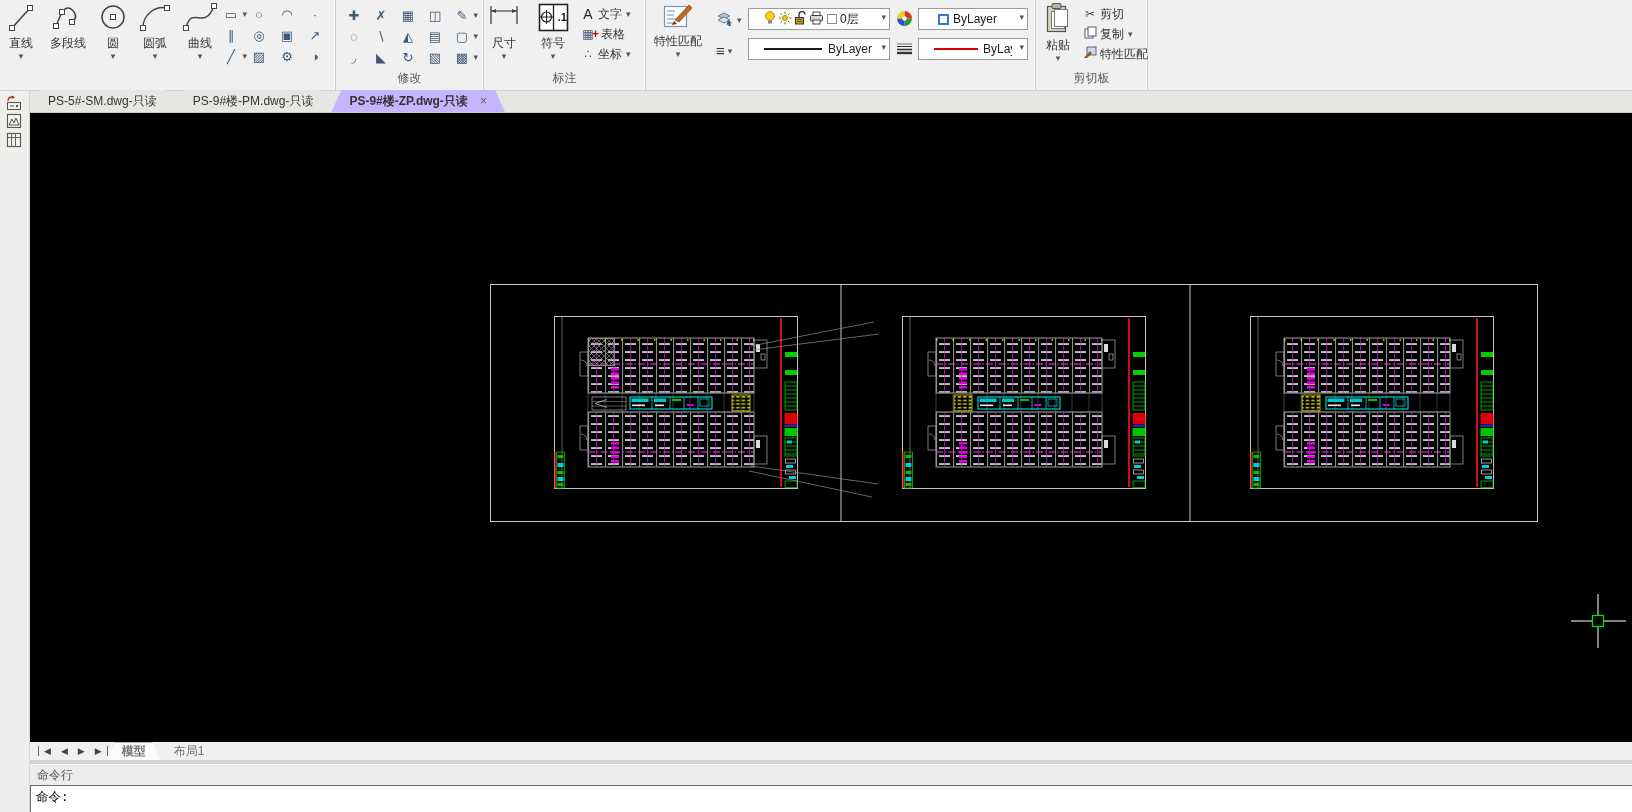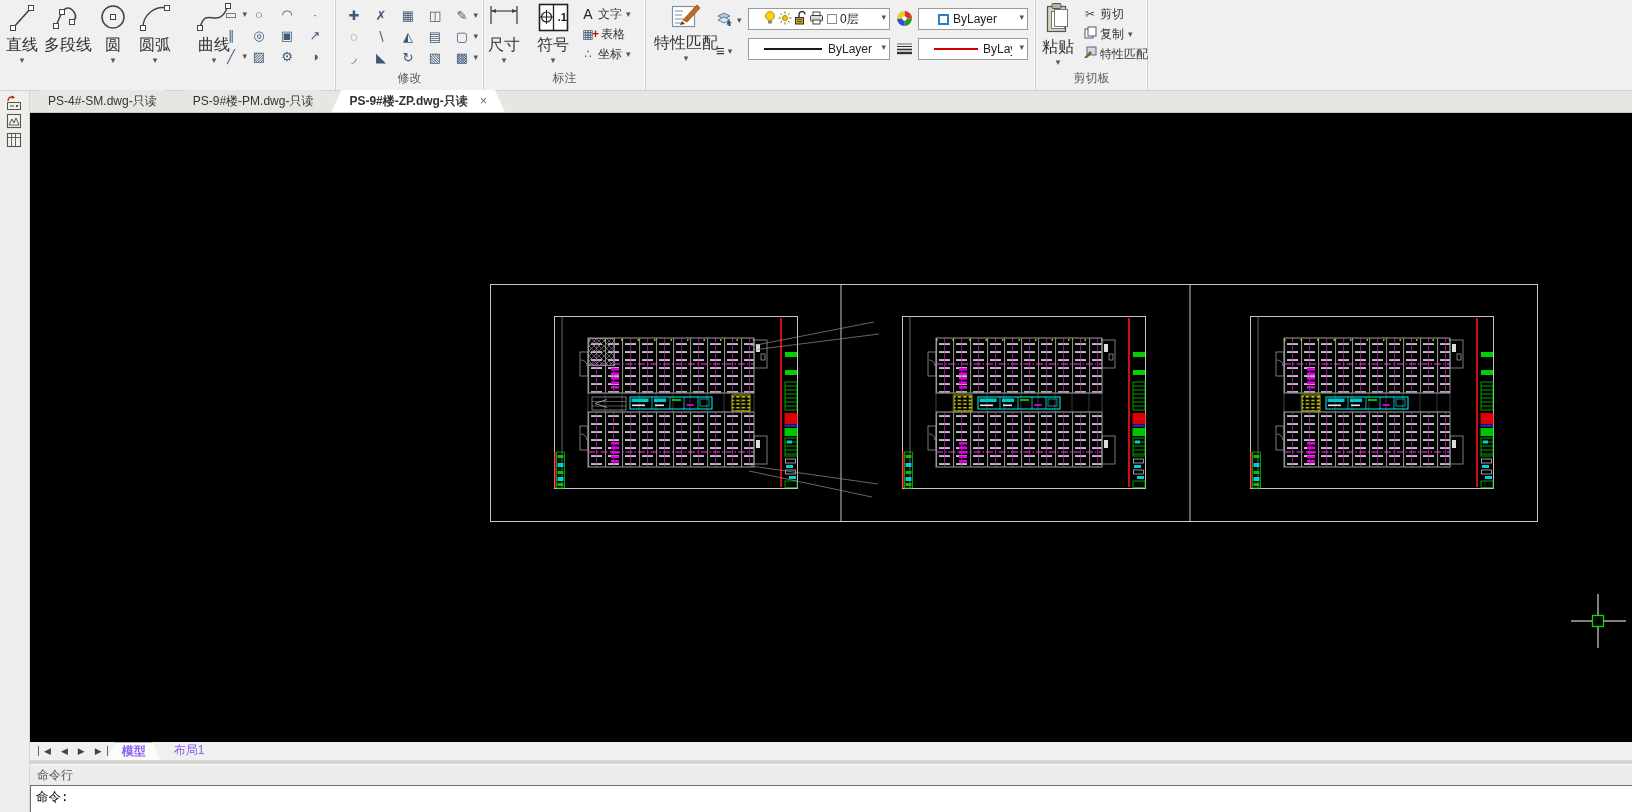--- a/index.html
+++ b/index.html
@@ -4,58 +4,58 @@
 <style>
   * { margin:0; padding:0; box-sizing:border-box; }
   html,body { width:1632px; height:812px; overflow:hidden; }
   body { font-family:"Liberation Sans","DejaVu Sans",sans-serif; background:#f0f0f0; position:relative; font-size:12px; color:#333; }
 
   
   .ribbon { position:absolute; top:0; left:0; width:1632px; height:91px; background:#f0f0f0; border-bottom:1px solid #d2d2d2; display:flex; }
   .panel { position:relative; height:100%; border-right:1px solid #cfcfcf; box-shadow:inset -1px 0 0 #fafafa; }
   .panel-label { position:absolute; bottom:3px; left:0; width:100%; text-align:center; font-size:12px; color:#5a5a5a; }
   .bigbtn { position:absolute; top:2px; display:flex; flex-direction:column; align-items:center; cursor:default; }
-  .bigbtn .blabel { font-size:16px; color:#333; margin-top:1px; white-space:nowrap; }
+  .bigbtn .blabel { font-size:12px; color:#333; margin-top:1px; white-space:nowrap; }
   .caret { font-size:9px; color:#555; line-height:8px; }
   .bicon svg { display:block; }
   .gridicons { position:absolute; display:grid; }
   .gcell { position:relative; width:26px; height:20px; display:flex; align-items:center; justify-content:center; font-size:13px; color:#3c5a78; }
   .gcell .caret { position:absolute; right:-3px; top:6px; }
   .stackrow { display:flex; align-items:center; height:20px; font-size:12px; color:#333; white-space:nowrap; }
   .stackrow .sicon { width:16px; text-align:center; margin-right:2px; color:#3c5a78; font-size:12px; }
   .combo { background:#fff; border:1px solid #9a9a9a; display:flex; align-items:center; padding:0 15px; position:relative; }
   .combo .caret { position:absolute; right:3px; top:4px; }
   .swatch-wh { width:10px; height:10px; background:#fff; border:1px solid #8a8a8a; margin:0 3px; }
   .swatch-bl { width:11px; height:11px; background:#fff; border:2px solid #2e7bd6; margin:0 4px; }
   .ltline { height:2px; background:#1a1a1a; flex:0 0 58px; margin-right:6px; }
   .lwline { height:2px; background:#d40000; flex:0 0 44px; margin-right:5px; }
   .combo .cval { font-size:12px; color:#222; white-space:nowrap; overflow:hidden; }
   .minibtn { display:flex; align-items:center; gap:3px; }
 
   
   .doctabbar { position:absolute; top:91px; left:30px; width:1602px; height:22px; background:#e6e6e3; border-bottom:1px solid #c9c9c9; display:flex; align-items:flex-end; }
   .doctab { height:22px; display:flex; align-items:center; padding:0 18px; font-size:12px; color:#333; clip-path:polygon(10px 0, calc(100% - 10px) 0, 100% 100%, 0 100%); background:#e6e6e3; white-space:nowrap; }
-  .doctab.active { background:#ffffff; font-weight:bold; }
+  .doctab.active { background:#c4b5fd; font-weight:bold; }
   .doctab .closex { margin-left:12px; font-weight:normal; color:#666; font-size:12px; }
 
   
   .sidestrip { position:absolute; top:91px; left:0; width:30px; height:721px; background:#eeeeec; border-right:1px solid #d5d5d5; }
   .stripicons { position:absolute; top:4px; left:4px; display:flex; flex-direction:column; gap:2px; }
   .stripicons svg { display:block; }
 
   
   .canvas { position:absolute; top:113px; left:30px; width:1602px; height:629px; background:#000; }
   .canvas svg { display:block; }
 
   
   .layoutbar { position:absolute; top:742px; left:30px; width:1602px; height:18px; background:#f0f0f0; display:flex; align-items:center; }
   .navbtn { font-size:9px; color:#444; padding:0 5px; }
   .navbtn.first { border-left:1px solid #666; margin-left:8px; }
   .navbtn.last { border-right:1px solid #666; }
-  .laytab { height:18px; padding:0 14px; display:flex; align-items:flex-start; font-size:12px; color:#8b5cf6; clip-path:polygon(7px 0, calc(100% - 7px) 0, 100% 100%, 0 100%); }
+  .laytab { height:18px; padding:0 14px; display:flex; align-items:flex-end; font-size:12px; color:#737373; clip-path:polygon(7px 0, calc(100% - 7px) 0, 100% 100%, 0 100%); }
   .laytab.active { background:#fbfbf8; font-weight:bold; border-top:1px solid #bbb; }
   .splitter { position:absolute; top:760px; left:30px; width:1602px; height:4px; background:#d4d4d4; }
   .cmdheader { position:absolute; top:764px; left:30px; width:1602px; height:21px; background:#ececec; border-top:1px solid #fbfbfb; display:flex; align-items:center; padding-left:7px; color:#555; font-size:12px; }
   .cmdbox { position:absolute; top:785px; left:30px; width:1602px; height:27px; background:#fff; border-top:1px solid #6f6f6f; border-left:1px solid #6f6f6f; overflow:hidden; padding:3px 0 0 5px; }
   .cmdline { font-family:"DejaVu Sans Mono","Liberation Mono",monospace; font-size:12.5px; color:#000; line-height:15px; white-space:pre; }
 </style>
 </head>
 <body>
 
 <div class="ribbon">
@@ -97,21 +97,21 @@
       <span class="bicon">
         <svg width="40" height="32" viewBox="0 0 40 32">
             <path d="M8 26 A 20 20 0 0 1 32 6" fill="none" stroke="#444" stroke-width="1.5"></path>
             <rect x="5.5" y="23.5" width="5" height="5" fill="#fff" stroke="#444"></rect>
             <rect x="29.5" y="3.5" width="5" height="5" fill="#fff" stroke="#444"></rect>
           </svg>
       </span>
       <span class="blabel">圆弧</span>
       <span class="caret">▾</span>
     </div>
-    <div class="bigbtn" style="left:194px">
+    <div class="bigbtn" style="left:180px">
       <span class="bicon">
         <svg width="40" height="32" viewBox="0 0 40 32">
             <path d="M6 26 C 12 2 24 30 34 4" fill="none" stroke="#444" stroke-width="1.5"></path>
             <rect x="3.5" y="23.5" width="5" height="5" fill="#fff" stroke="#444"></rect>
             <rect x="31.5" y="1.5" width="5" height="5" fill="#fff" stroke="#444"></rect>
           </svg>
       </span>
       <span class="blabel">曲线</span>
       <span class="caret">▾</span>
     </div>
@@ -402,21 +402,21 @@
       </div>
     </div>
     <div class="panel-label">剪切板</div>
   </section>
 
   <section style="flex:1"></section>
 </div>
 
 <div class="doctabbar">
   <div class="doctab">
-    <span>PS-4#-SM.dwg-只读</span>
+    <span>PS-5#-SM.dwg-只读</span>
   </div>
   <div class="doctab">
     <span>PS-9#楼-PM.dwg-只读</span>
   </div>
   <div class="doctab active">
     <span>PS-9#楼-ZP.dwg-只读</span>
     <span class="closex">×</span>
   </div>
 </div>
 

